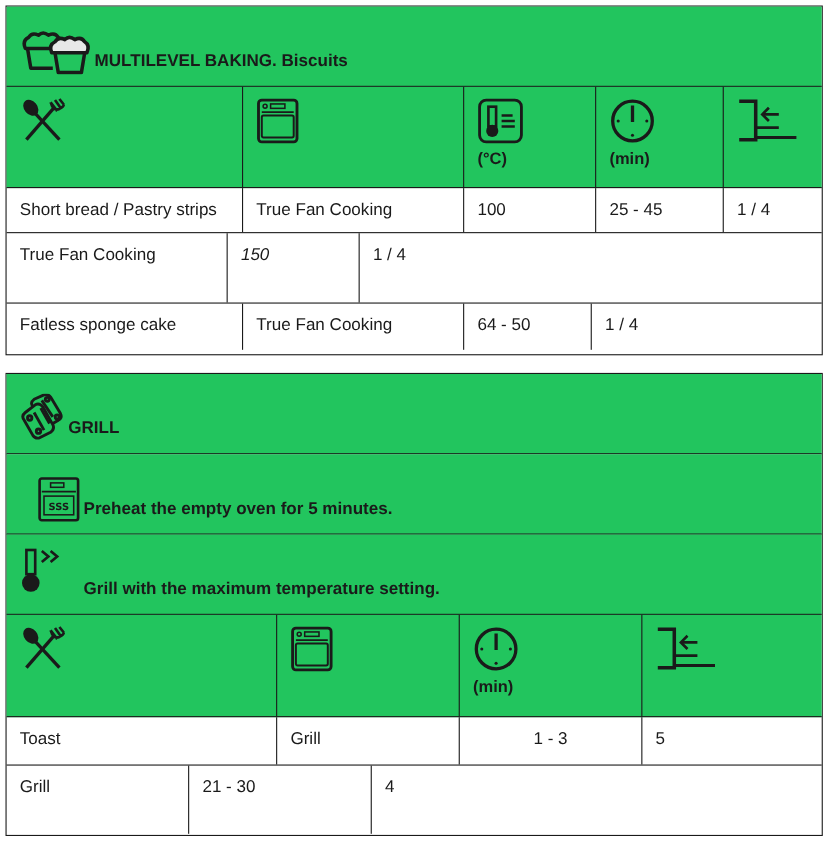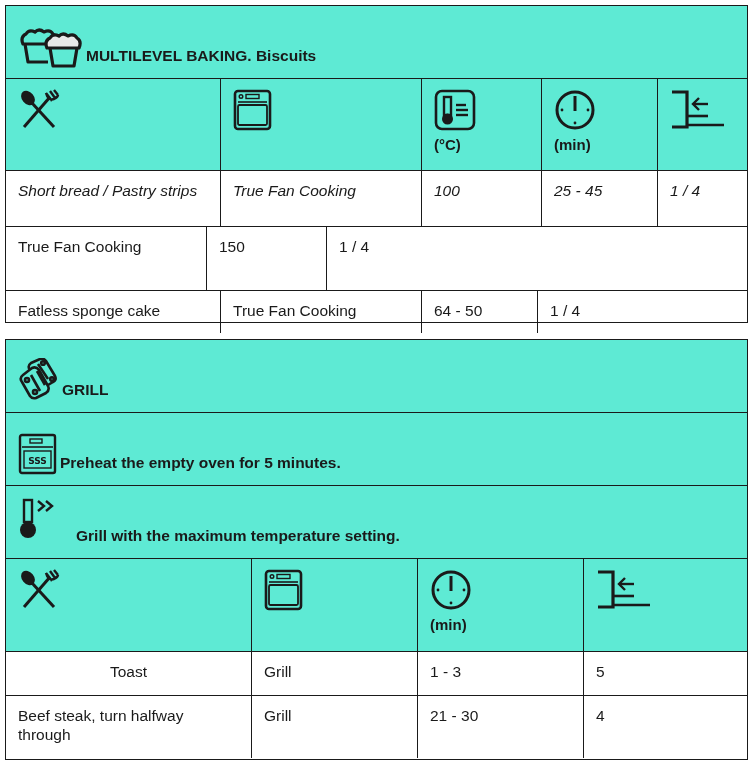--- a/index.html
+++ b/index.html
@@ -4,21 +4,21 @@
 <style>
   * { box-sizing: border-box; margin: 0; padding: 0; }
   html, body { width: 754px; height: 768px; background: #ffffff; overflow: hidden; }
   body { font-family: "Liberation Sans", sans-serif; color: #1a1a1a; position: relative; }
 
   .tbl { position: absolute; left: 5px; width: 743px; border: 1.5px solid #1a1a1a; border-collapse: collapse; }
   .row { display: flex; border-bottom: 1.5px solid #1a1a1a; }
   .row:last-child { border-bottom: none; }
   .cell { border-right: 1.5px solid #1a1a1a; padding: 10px 12px; font-size: 15.5px; line-height: 19px; }
   .cell:last-child { border-right: none; }
-  .shade { background: #5eead4; justify-content: flex-end; }
+  .shade { background: #22c55e; justify-content: flex-end; }
 
   .banner { display: flex; align-items: flex-end; padding: 10px 12px; font-weight: bold; font-size: 15.5px; }
   .banner .lbl { margin-left: 2px; margin-bottom: 3px; }
 
   .hdr-cell { display: flex; flex-direction: column; justify-content: flex-start; }
   .hdr-cell .unit { font-weight: bold; font-size: 15px; margin-top: 4px; }
 
   svg { display: block; }
 </style>
 </head>
@@ -94,31 +94,31 @@
           <path d="M2 3 L17 3 L17 38 L2 38" fill="none" stroke="#1a1a1a" stroke-width="3.2"></path>
           <line x1="17" y1="36" x2="54" y2="36" stroke="#1a1a1a" stroke-width="2.6"></line>
           <line x1="17" y1="27" x2="38" y2="27" stroke="#1a1a1a" stroke-width="2.6"></line>
           <line x1="24" y1="15" x2="38" y2="15" stroke="#1a1a1a" stroke-width="2.4"></line>
           <path d="M29 9 L23 15 L29 21" fill="none" stroke="#1a1a1a" stroke-width="2.4"></path>
         </svg>
       </span>
     </div>
   </div>
 
-  <div class="row" style="height:56px;font-style:italic;">
+  <div class="row" style="height:41px;">
     <div class="cell" style="width:215px;">Short bread / Pastry strips</div>
     <div class="cell" style="width:201px;">True Fan Cooking</div>
     <div class="cell" style="width:120px;">100</div>
     <div class="cell" style="width:116px;">25 - 45</div>
     <div class="cell" style="flex:1;">1 / 4</div>
   </div>
 
   <div class="row" style="height:64px;">
     <div class="cell" style="width:201px;">True Fan Cooking</div>
-    <div class="cell" style="width:120px;">150</div>
+    <div class="cell" style="width:120px;font-style:italic;">150</div>
     <div class="cell" style="flex:1;">1 / 4</div>
   </div>
 
   <div class="row" style="flex:1; height:42px;">
     <div class="cell" style="width:215px;">Fatless sponge cake</div>
     <div class="cell" style="width:201px;">True Fan Cooking</div>
     <div class="cell" style="width:116px;">64 - 50</div>
     <div class="cell" style="flex:1;">1 / 4</div>
   </div>
 </div>
@@ -138,21 +138,21 @@
             <line x1="13" y1="17" x2="22" y2="33"></line>
             <line x1="19" y1="13" x2="27" y2="27"></line>
             <line x1="20" y1="6" x2="30" y2="21"></line>
           </g>
         </svg>
       </span>
       <span class="lbl">GRILL</span>
     </div>
   </div>
 
-  <div class="row shade" style="height:73px;">
+  <div class="row shade" style="height:73px;padding-left:16px;">
     <div class="banner" style="width:100%; padding-top:13px;">
       <span>
         <svg width="40" height="42" viewBox="0 0 40 42">
           <rect x="2" y="2" width="35" height="38" rx="2" fill="none" stroke="#1a1a1a" stroke-width="2.4"></rect>
           <rect x="12" y="6" width="12" height="4" fill="none" stroke="#1a1a1a" stroke-width="1.4"></rect>
           <line x1="4" y1="14" x2="35" y2="14" stroke="#1a1a1a" stroke-width="1.6"></line>
           <rect x="6" y="18" width="27" height="17" fill="none" stroke="#1a1a1a" stroke-width="1.4"></rect>
           <text x="19.5" y="31" font-size="9" text-anchor="middle" fill="#1a1a1a" font-family="DejaVu Sans, sans-serif">SSS</text>
         </svg>
       </span>
@@ -214,25 +214,24 @@
           <line x1="17" y1="36" x2="54" y2="36" stroke="#1a1a1a" stroke-width="2.6"></line>
           <line x1="17" y1="27" x2="38" y2="27" stroke="#1a1a1a" stroke-width="2.6"></line>
           <line x1="24" y1="15" x2="38" y2="15" stroke="#1a1a1a" stroke-width="2.4"></line>
           <path d="M29 9 L23 15 L29 21" fill="none" stroke="#1a1a1a" stroke-width="2.4"></path>
         </svg>
       </span>
     </div>
   </div>
 
   <div class="row" style="height:44px;">
-    <div class="cell" style="width:246px;text-align:center;">Toast</div>
+    <div class="cell" style="width:246px;">Toast</div>
     <div class="cell" style="width:166px;">Grill</div>
-    <div class="cell" style="width:166px;">1 - 3</div>
+    <div class="cell" style="width:166px;text-align:center;">1 - 3</div>
     <div class="cell" style="flex:1;">5</div>
   </div>
 
   <div class="row" style="flex:1; height:62px;">
-    <div class="cell" style="width:246px;">Beef steak, turn halfway through</div>
     <div class="cell" style="width:166px;">Grill</div>
     <div class="cell" style="width:166px;">21 - 30</div>
     <div class="cell" style="flex:1;">4</div>
   </div>
 </div>
 
 </body></html>

